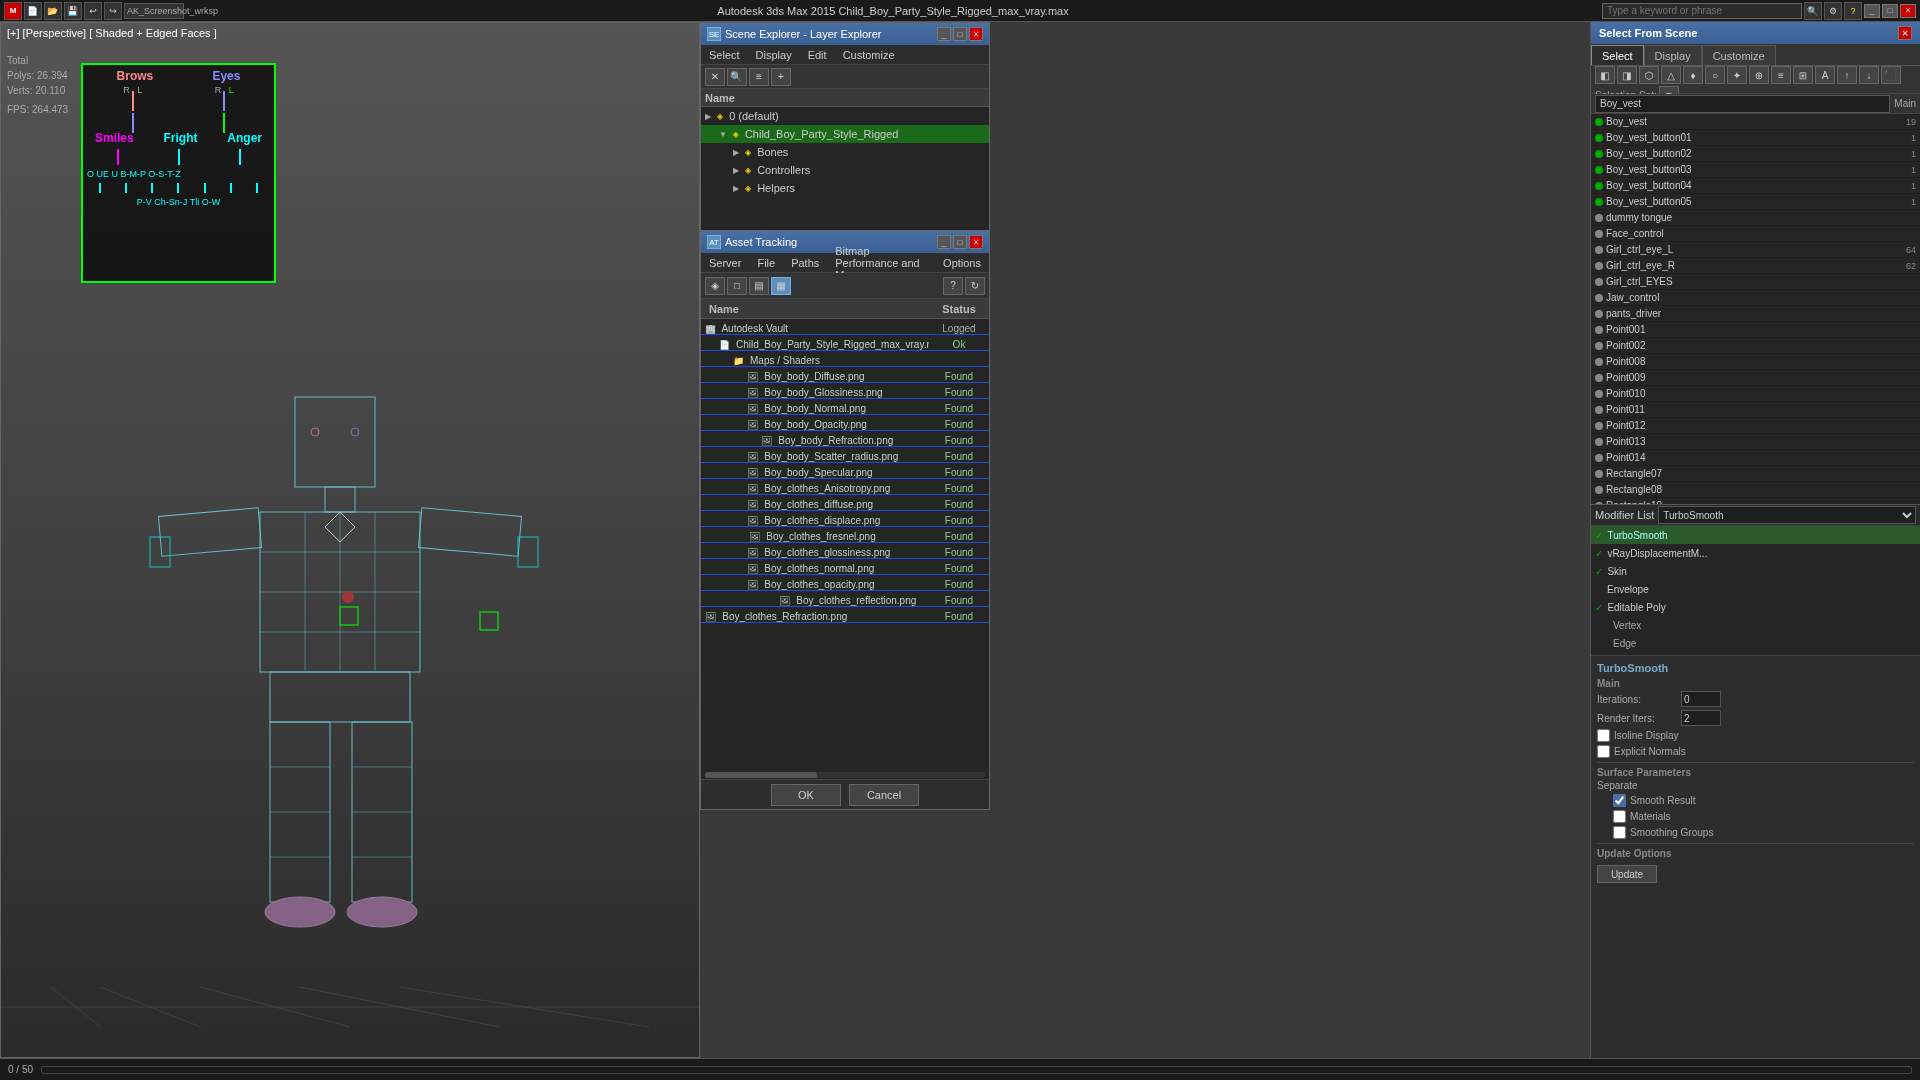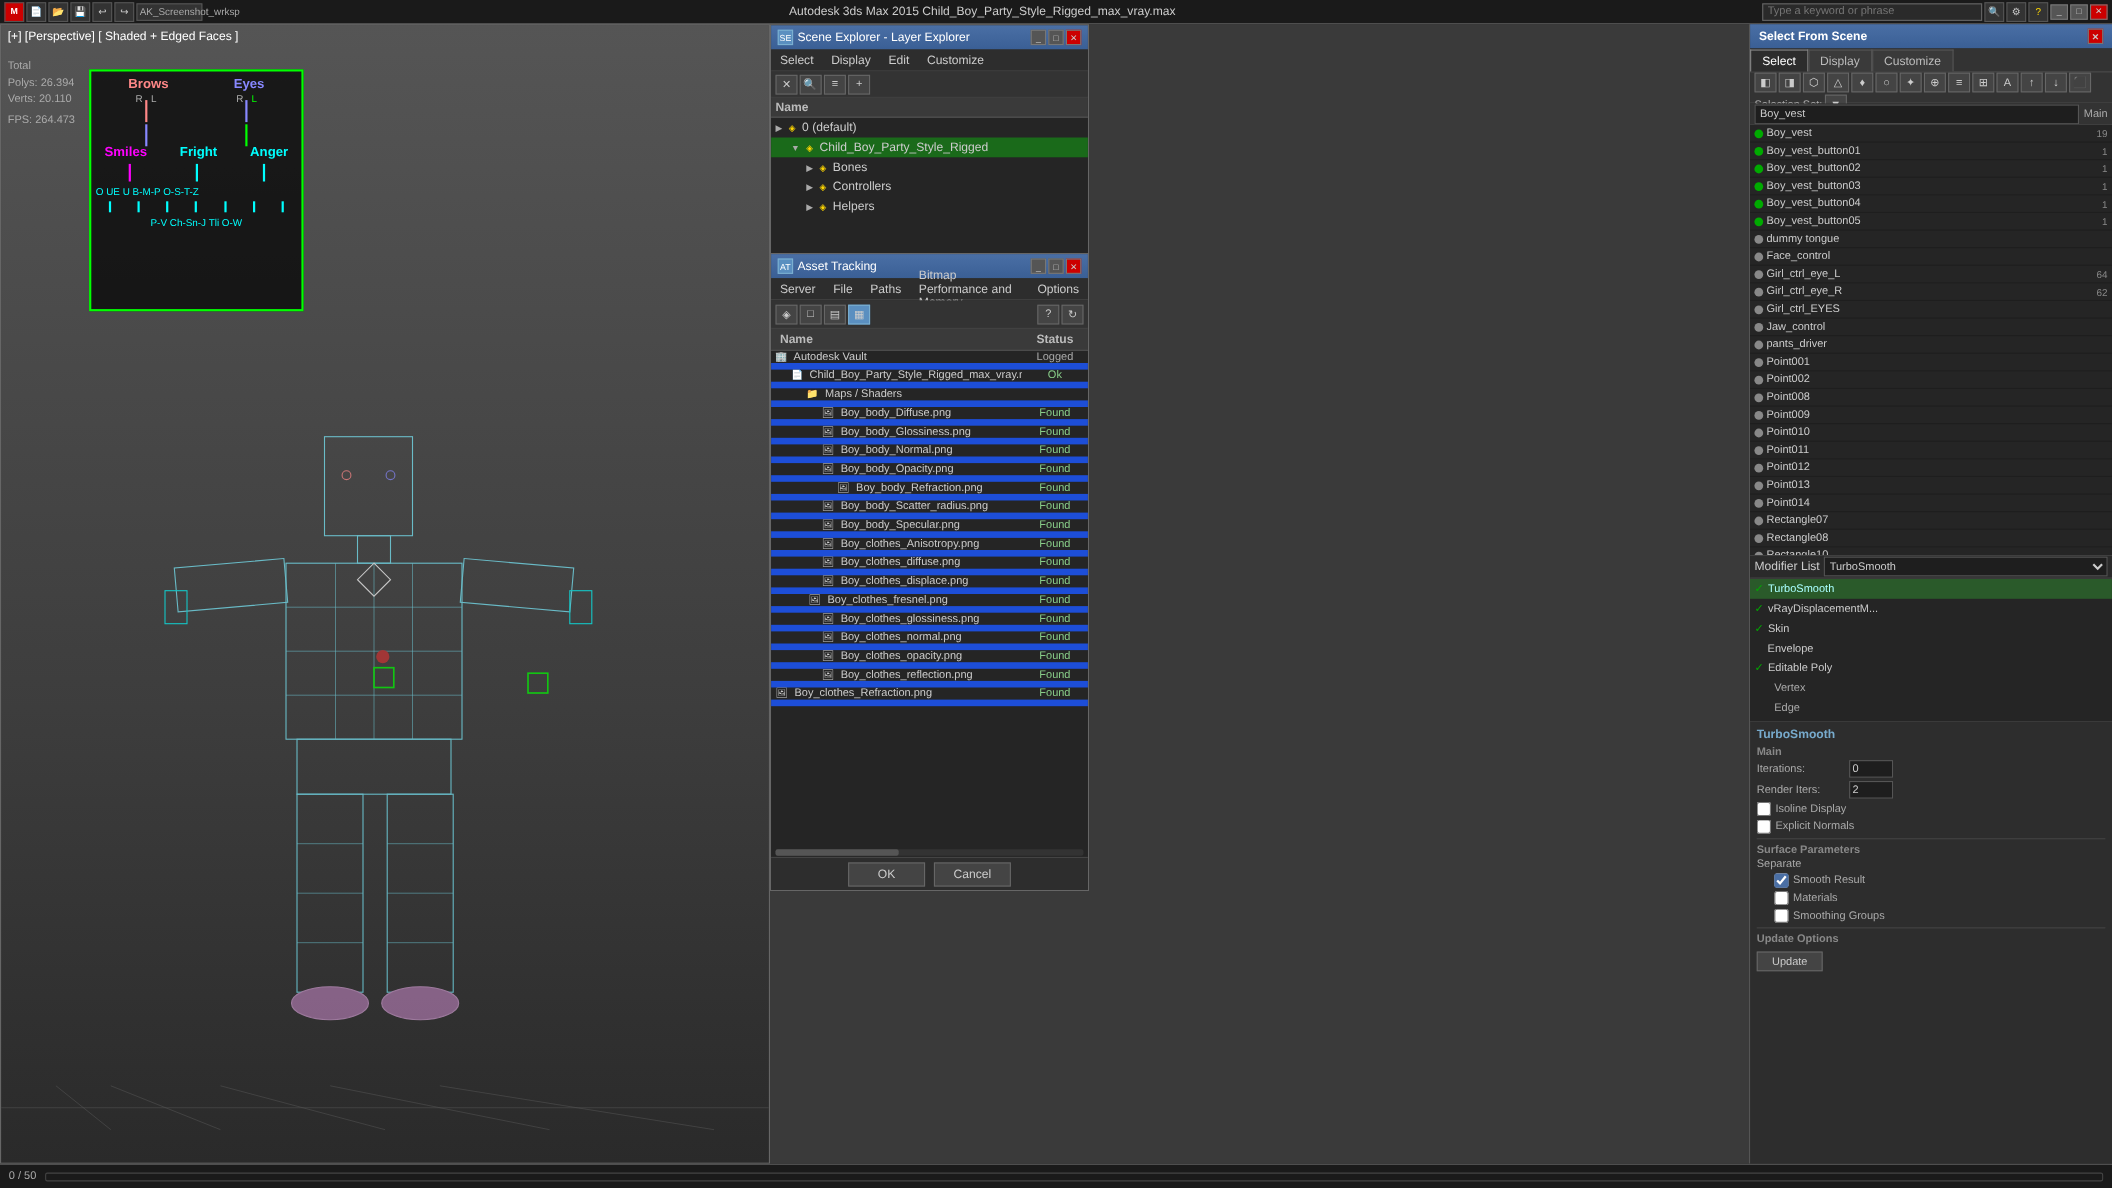--- a/index.html
+++ b/index.html
@@ -302,22 +302,22 @@
       text-align: center;
     }
     .at-body {
       flex: 1;
       overflow-y: auto;
       background: #252525;
     }
     .at-row {
       min-height: 16px;
       display: flex;
-      align-items: center;
-      border-bottom: 6px solid #1d4ed8;
+      align-items: flex-end;
+      border-bottom: 1px solid #1d4ed8;
       cursor: pointer;
     }
     .at-cell-name {
       flex: 1;
       padding-left: 4px;
       color: #ccc;
       font-size: 10px;
       white-space: nowrap;
       overflow: hidden;
     }
@@ -753,21 +753,21 @@
       <div class="at-cell-status" style="color:#88cc88;">Found</div>
     </div>
       <div class="at-row">
       <div class="at-cell-name" style="padding-left:46px;">
         <span style="margin-right:3px;font-size:9px;">🖼</span>
         <span>Boy_clothes_displace.png</span>
       </div>
       <div class="at-cell-status" style="color:#88cc88;">Found</div>
     </div>
       <div class="at-row">
-      <div class="at-cell-name" style="padding-left:34px;">
+      <div class="at-cell-name" style="padding-left:48px;">
         <span style="margin-right:3px;font-size:9px;">🖼</span>
         <span>Boy_clothes_fresnel.png</span>
       </div>
       <div class="at-cell-status" style="color:#88cc88;">Found</div>
     </div>
       <div class="at-row">
       <div class="at-cell-name" style="padding-left:46px;">
         <span style="margin-right:3px;font-size:9px;">🖼</span>
         <span>Boy_clothes_glossiness.png</span>
       </div>
@@ -781,21 +781,21 @@
       <div class="at-cell-status" style="color:#88cc88;">Found</div>
     </div>
       <div class="at-row">
       <div class="at-cell-name" style="padding-left:46px;">
         <span style="margin-right:3px;font-size:9px;">🖼</span>
         <span>Boy_clothes_opacity.png</span>
       </div>
       <div class="at-cell-status" style="color:#88cc88;">Found</div>
     </div>
       <div class="at-row">
-      <div class="at-cell-name" style="padding-left:46px;">
+      <div class="at-cell-name" style="padding-left:46px;margin-left:32px;">
         <span style="margin-right:3px;font-size:9px;">🖼</span>
         <span>Boy_clothes_reflection.png</span>
       </div>
       <div class="at-cell-status" style="color:#88cc88;">Found</div>
     </div>
       <div class="at-row">
       <div class="at-cell-name" style="">
         <span style="margin-right:3px;font-size:9px;">🖼</span>
         <span>Boy_clothes_Refraction.png</span>
       </div>

